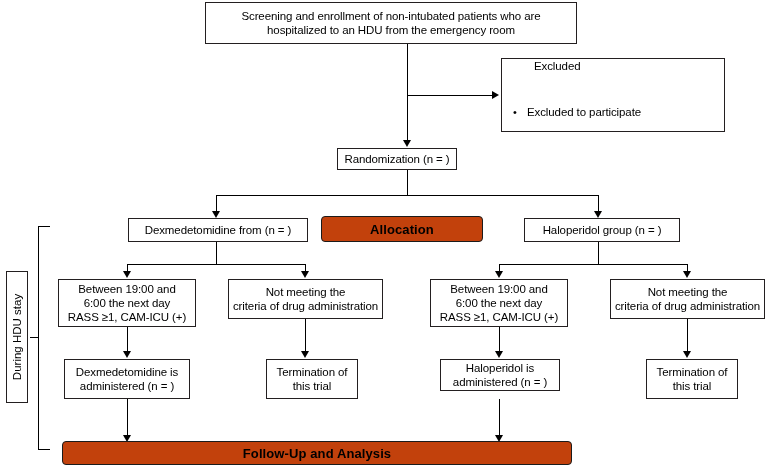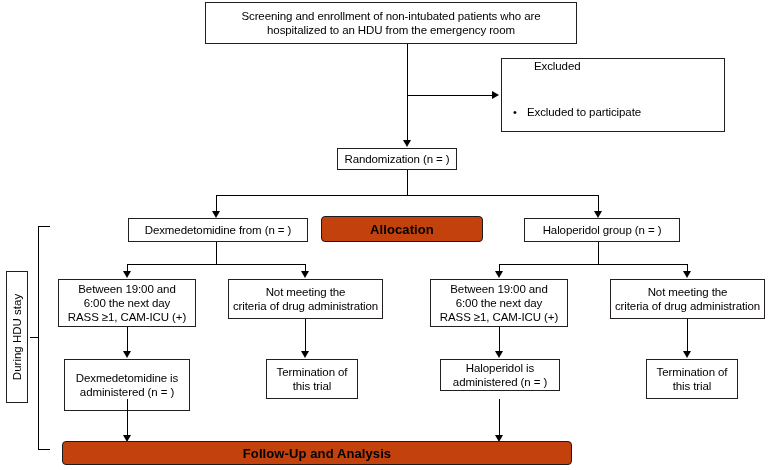--- a/index.html
+++ b/index.html
@@ -201,21 +201,21 @@
 
   <div class="vline" style="left:305px; top:319px; height:34px;"></div>
   <div class="arrow-down" style="left:301px; top:351px;"></div>
 
   <div class="vline" style="left:499px; top:327px; height:26px;"></div>
   <div class="arrow-down" style="left:495px; top:351px;"></div>
 
   <div class="vline" style="left:687px; top:319px; height:34px;"></div>
   <div class="arrow-down" style="left:683px; top:351px;"></div>
 
-  <div class="box" style="left:64px; top:359px; width:126px; height:52px;">Dexmedetomidine is
+  <div class="box" style="left:64px; top:359px; width:126px; height:40px;">Dexmedetomidine is
 administered (n = )</div>
 
   <div class="box" style="left:266px; top:359px; width:92px; height:40px;">Termination of
 this trial</div>
 
   <div class="box" style="left:440px; top:359px; width:120px; height:32px;">Haloperidol is
 administered (n = )</div>
 
   <div class="box" style="left:646px; top:359px; width:92px; height:40px;">Termination of
 this trial</div>

